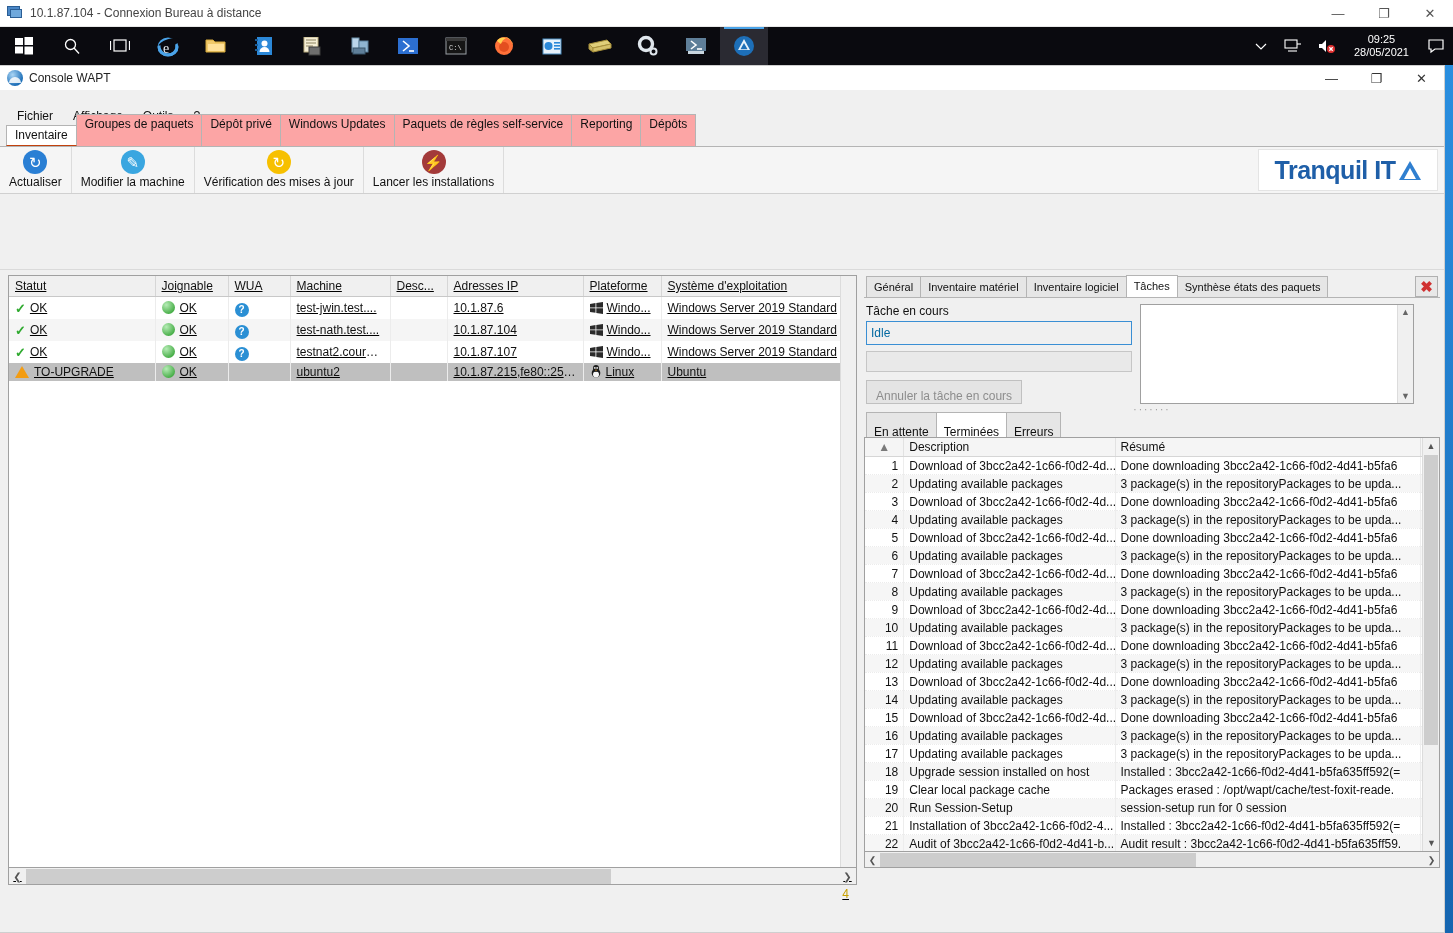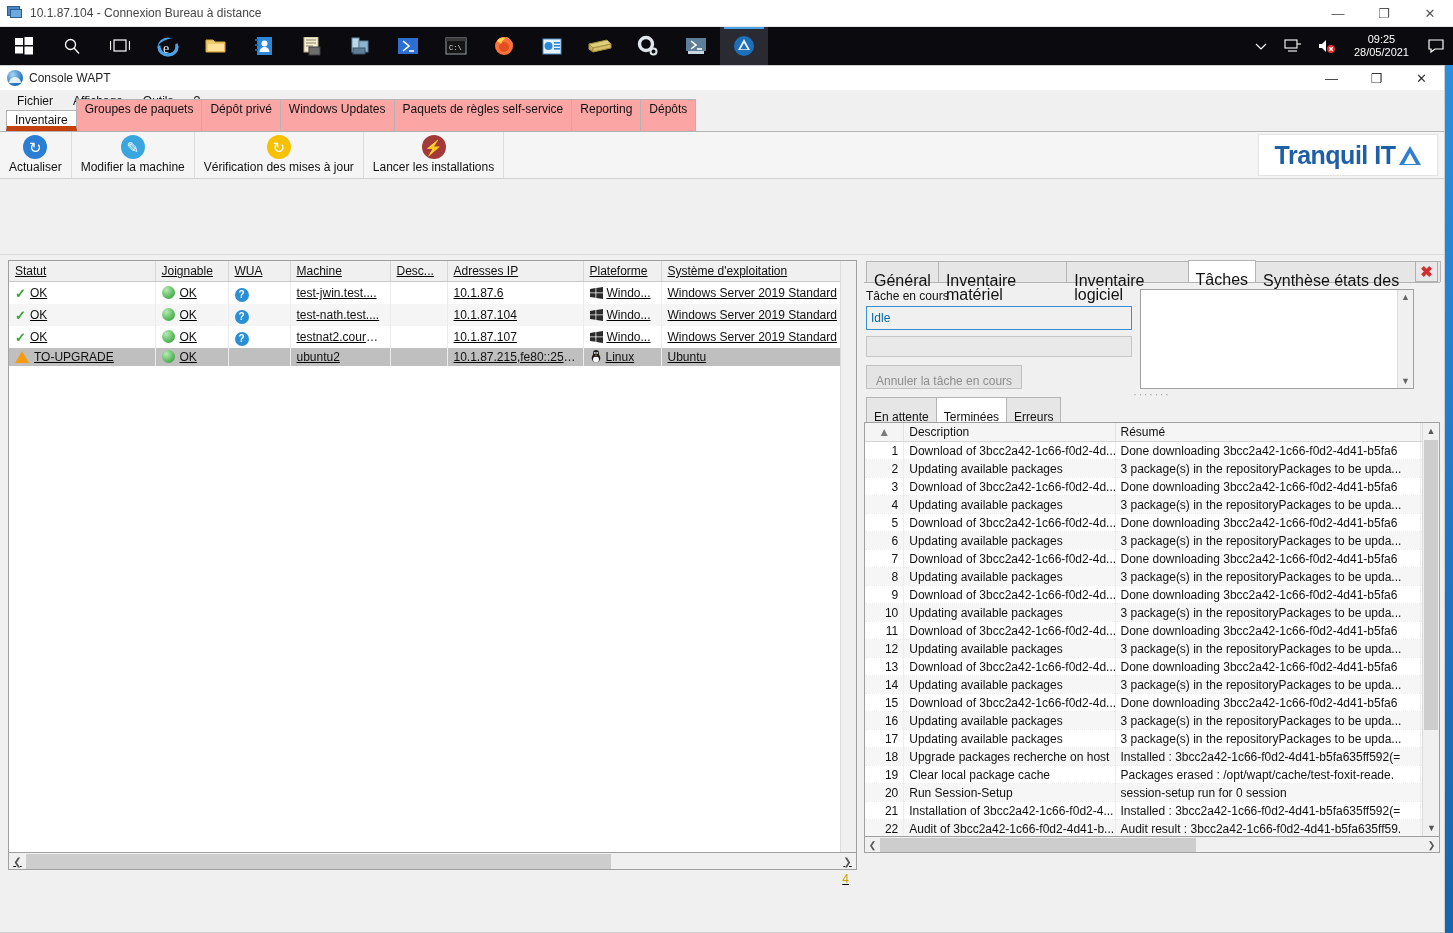--- a/index.html
+++ b/index.html
@@ -48,31 +48,31 @@
   }
   .wapt-title { height: 24px; background:#fff; display:flex; align-items:center; }
   .wapt-logo { width:16px; height:16px; margin:0 6px 0 7px; border-radius:50%;
     background: radial-gradient(circle at 35% 30%, #a9d5f5, #1d6fb8 70%); position:relative; }
   .wapt-logo::after { content:''; position:absolute; left:2px; top:7px; width:12px; height:6px;
     background:#fff; border-radius:50% 50% 0 0 / 100% 100% 0 0; opacity:.85;}
   .wapt-title-text { font-size:12px; color:#222; }
   .wapt-ctrls { margin-left:auto; display:flex; }
   .wapt-ctrl { width:45px; height:24px; display:flex; align-items:center; justify-content:center; color:#333; font-size:13px;}
 
-  .menubar { height:21px; background:#f0f0f0; display:flex; align-items:center; padding-left:8px; gap:2px; }
+  .menubar { height:21px; background:#f0f0f0; display:flex; align-items:center; padding-left:8px; gap:2px;margin-top:15px; }
   .menu-item { padding:2px 9px; font-size:12px; color:#111; }
 
   
   .tabstrip { height:21px; background:#f0f0f0; display:flex; align-items:flex-end; padding-left:6px;
     border-bottom:1px solid #b4b4b4; }
   .tab {
     padding:2px 8px 3px 8px; font-size:12px; color:#111; background:#fca5a5;
     border:1px solid #b4b4b4; border-bottom:none; margin-right:-1px; height:32px; line-height:15px;
   }
-  .tab.sel { background:#fff; position:relative; z-index:2; border-bottom:5px solid #c2410c; height:21px;}
+  .tab.sel { background:#fff; position:relative; z-index:2; border-bottom:1px solid #c2410c; height:21px;}
 
   
   .toolbar { height:47px; background:#f5f5f5; display:flex; align-items:stretch; border-bottom:1px solid #d0d0d0; position:relative;}
   .tool {
     display:flex; flex-direction:column; align-items:center; justify-content:flex-start;
     padding:3px 9px 0 9px; border-right:1px solid #dcdcdc; min-width:60px;
   }
   .tool .lbl { font-size:12px; color:#111; margin-top:1px; white-space:nowrap;text-align:right; }
   .tool-ico { width:24px; height:24px; border-radius:50%; position:relative; }
   .ico-refresh { background:#2a7fd4; }
@@ -150,21 +150,21 @@
   .hscroll .track { flex:1; height:15px; background:#f0f0f0; position:relative;}
   .hscroll .thumb { position:absolute;left:0;top:0;height:15px;width:72%;background:#cdcdcd;}
   .rowcount { text-align:right; font-size:12px; color:#c8a000; padding:2px 8px 0 0; }
 
   
   .vscroll-left { position:absolute; right:0; top:0; width:16px; height:100%; background:#f0f0f0; border-left:1px solid #dcdcdc;}
 
   
   .right-pane { flex:1; position:relative; padding:5px 4px 0 2px; }
   .rtabs { display:flex; align-items:flex-end; height:22px; padding-left:2px; position:relative; }
-  .rtab { padding:12px 7px 3px 7px; font-size:16px; background:#e6e6e6; border:1px solid #b4b4b4;
+  .rtab { padding:3px 7px 3px 7px; font-size:11px; background:#e6e6e6; border:1px solid #b4b4b4;
     border-bottom:none; margin-right:-1px; height:21px; line-height:14px; color:#111;}
   .rtab.sel { background:#fff; height:22px; position:relative; z-index:3; }
   .close-x { position:absolute; right:2px; top:1px; width:23px; height:21px; background:#e8e8e8;
     border:1px solid #b0b0b0; display:flex;align-items:center;justify-content:center;color:#d03030;
     font-size:15px; font-weight:bold; }
 
   .task-area { border-top:1px solid #b4b4b4; padding:6px 0 0 0; display:flex; gap:8px; }
   .task-left { width:268px; padding-left:2px;}
   .lbl-small { font-size:12px; color:#111; margin-bottom:3px; }
   .inp-task { width:100%; height:24px; border:1px solid #3a8fd4; background:#f0f0f0; font-size:12px;
@@ -753,21 +753,21 @@
                   <td></td>
                 </tr>
                 <tr>
                   <td class="num">17</td>
                   <td>Updating available packages</td>
                   <td>3 package(s) in the repositoryPackages to be upda...</td>
                   <td></td>
                 </tr>
                 <tr class="alt">
                   <td class="num">18</td>
-                  <td>Upgrade packages recherche on host</td>
+                  <td>Upgrade session installed on host</td>
                   <td>Installed : 3bcc2a42-1c66-f0d2-4d41-b5fa635ff592(=</td>
                   <td></td>
                 </tr>
                 <tr>
                   <td class="num">19</td>
                   <td>Clear local package cache</td>
                   <td>Packages erased : /opt/wapt/cache/test-foxit-reade.</td>
                   <td></td>
                 </tr>
                 <tr class="alt">

